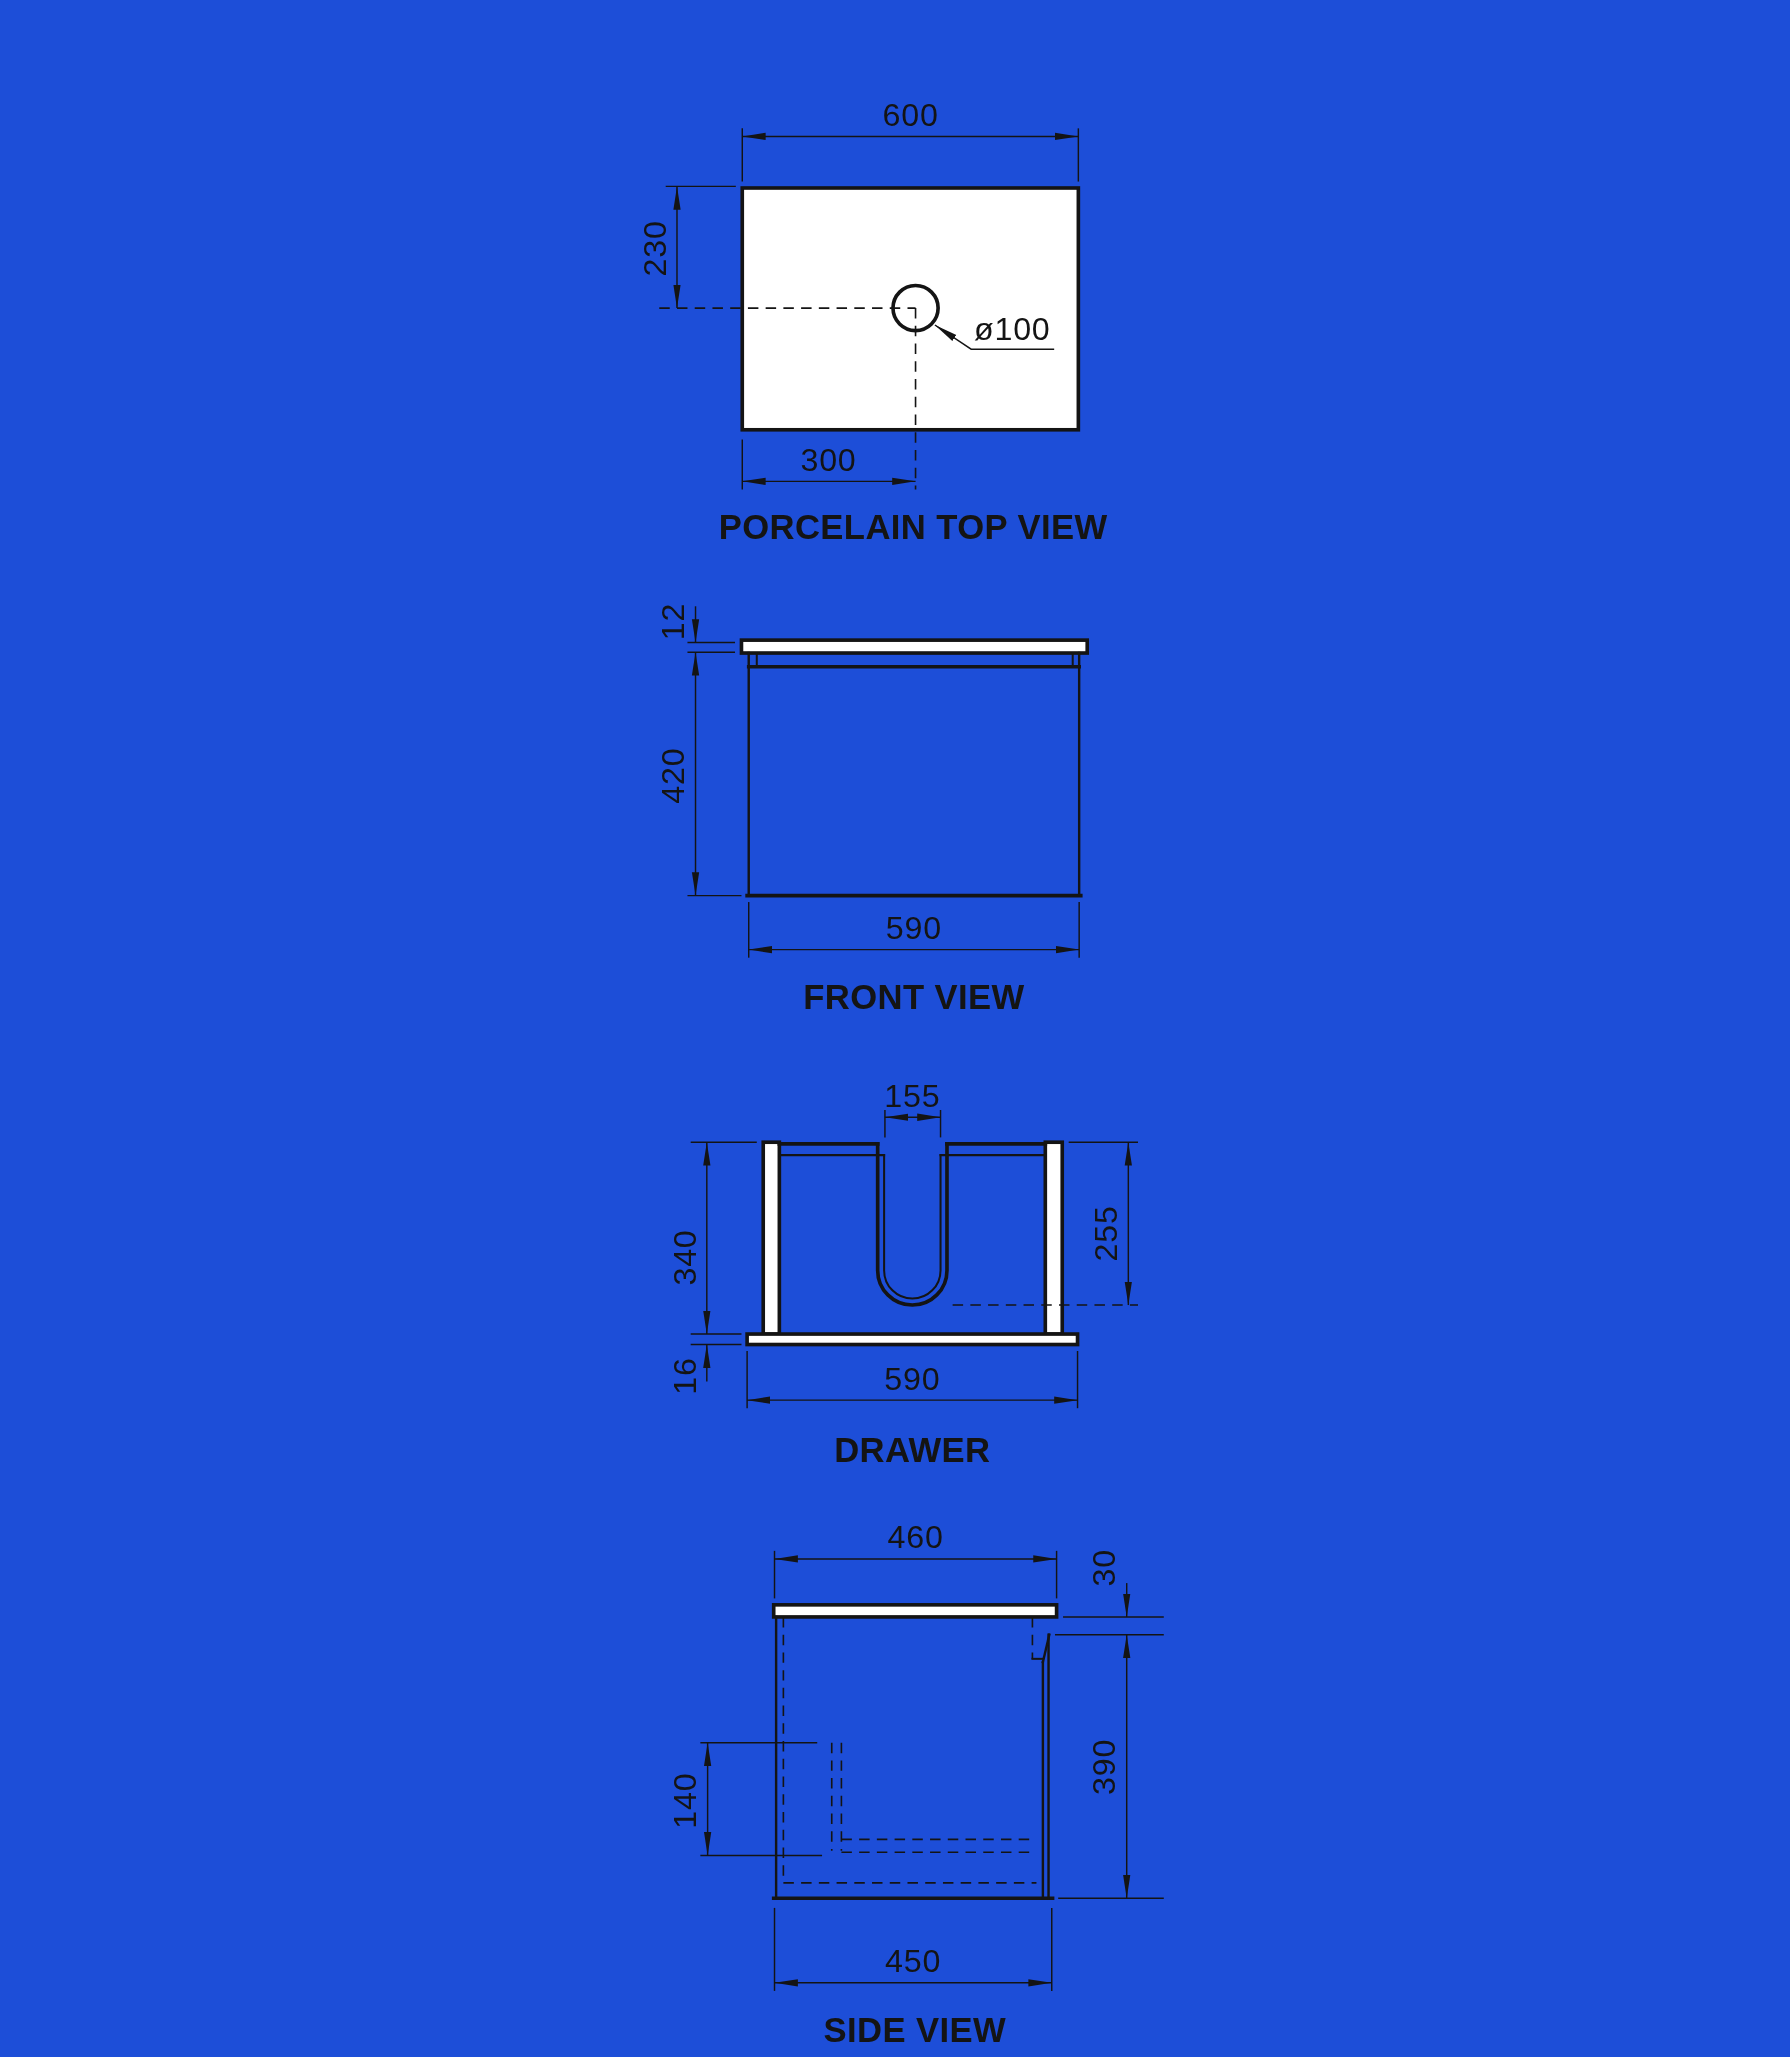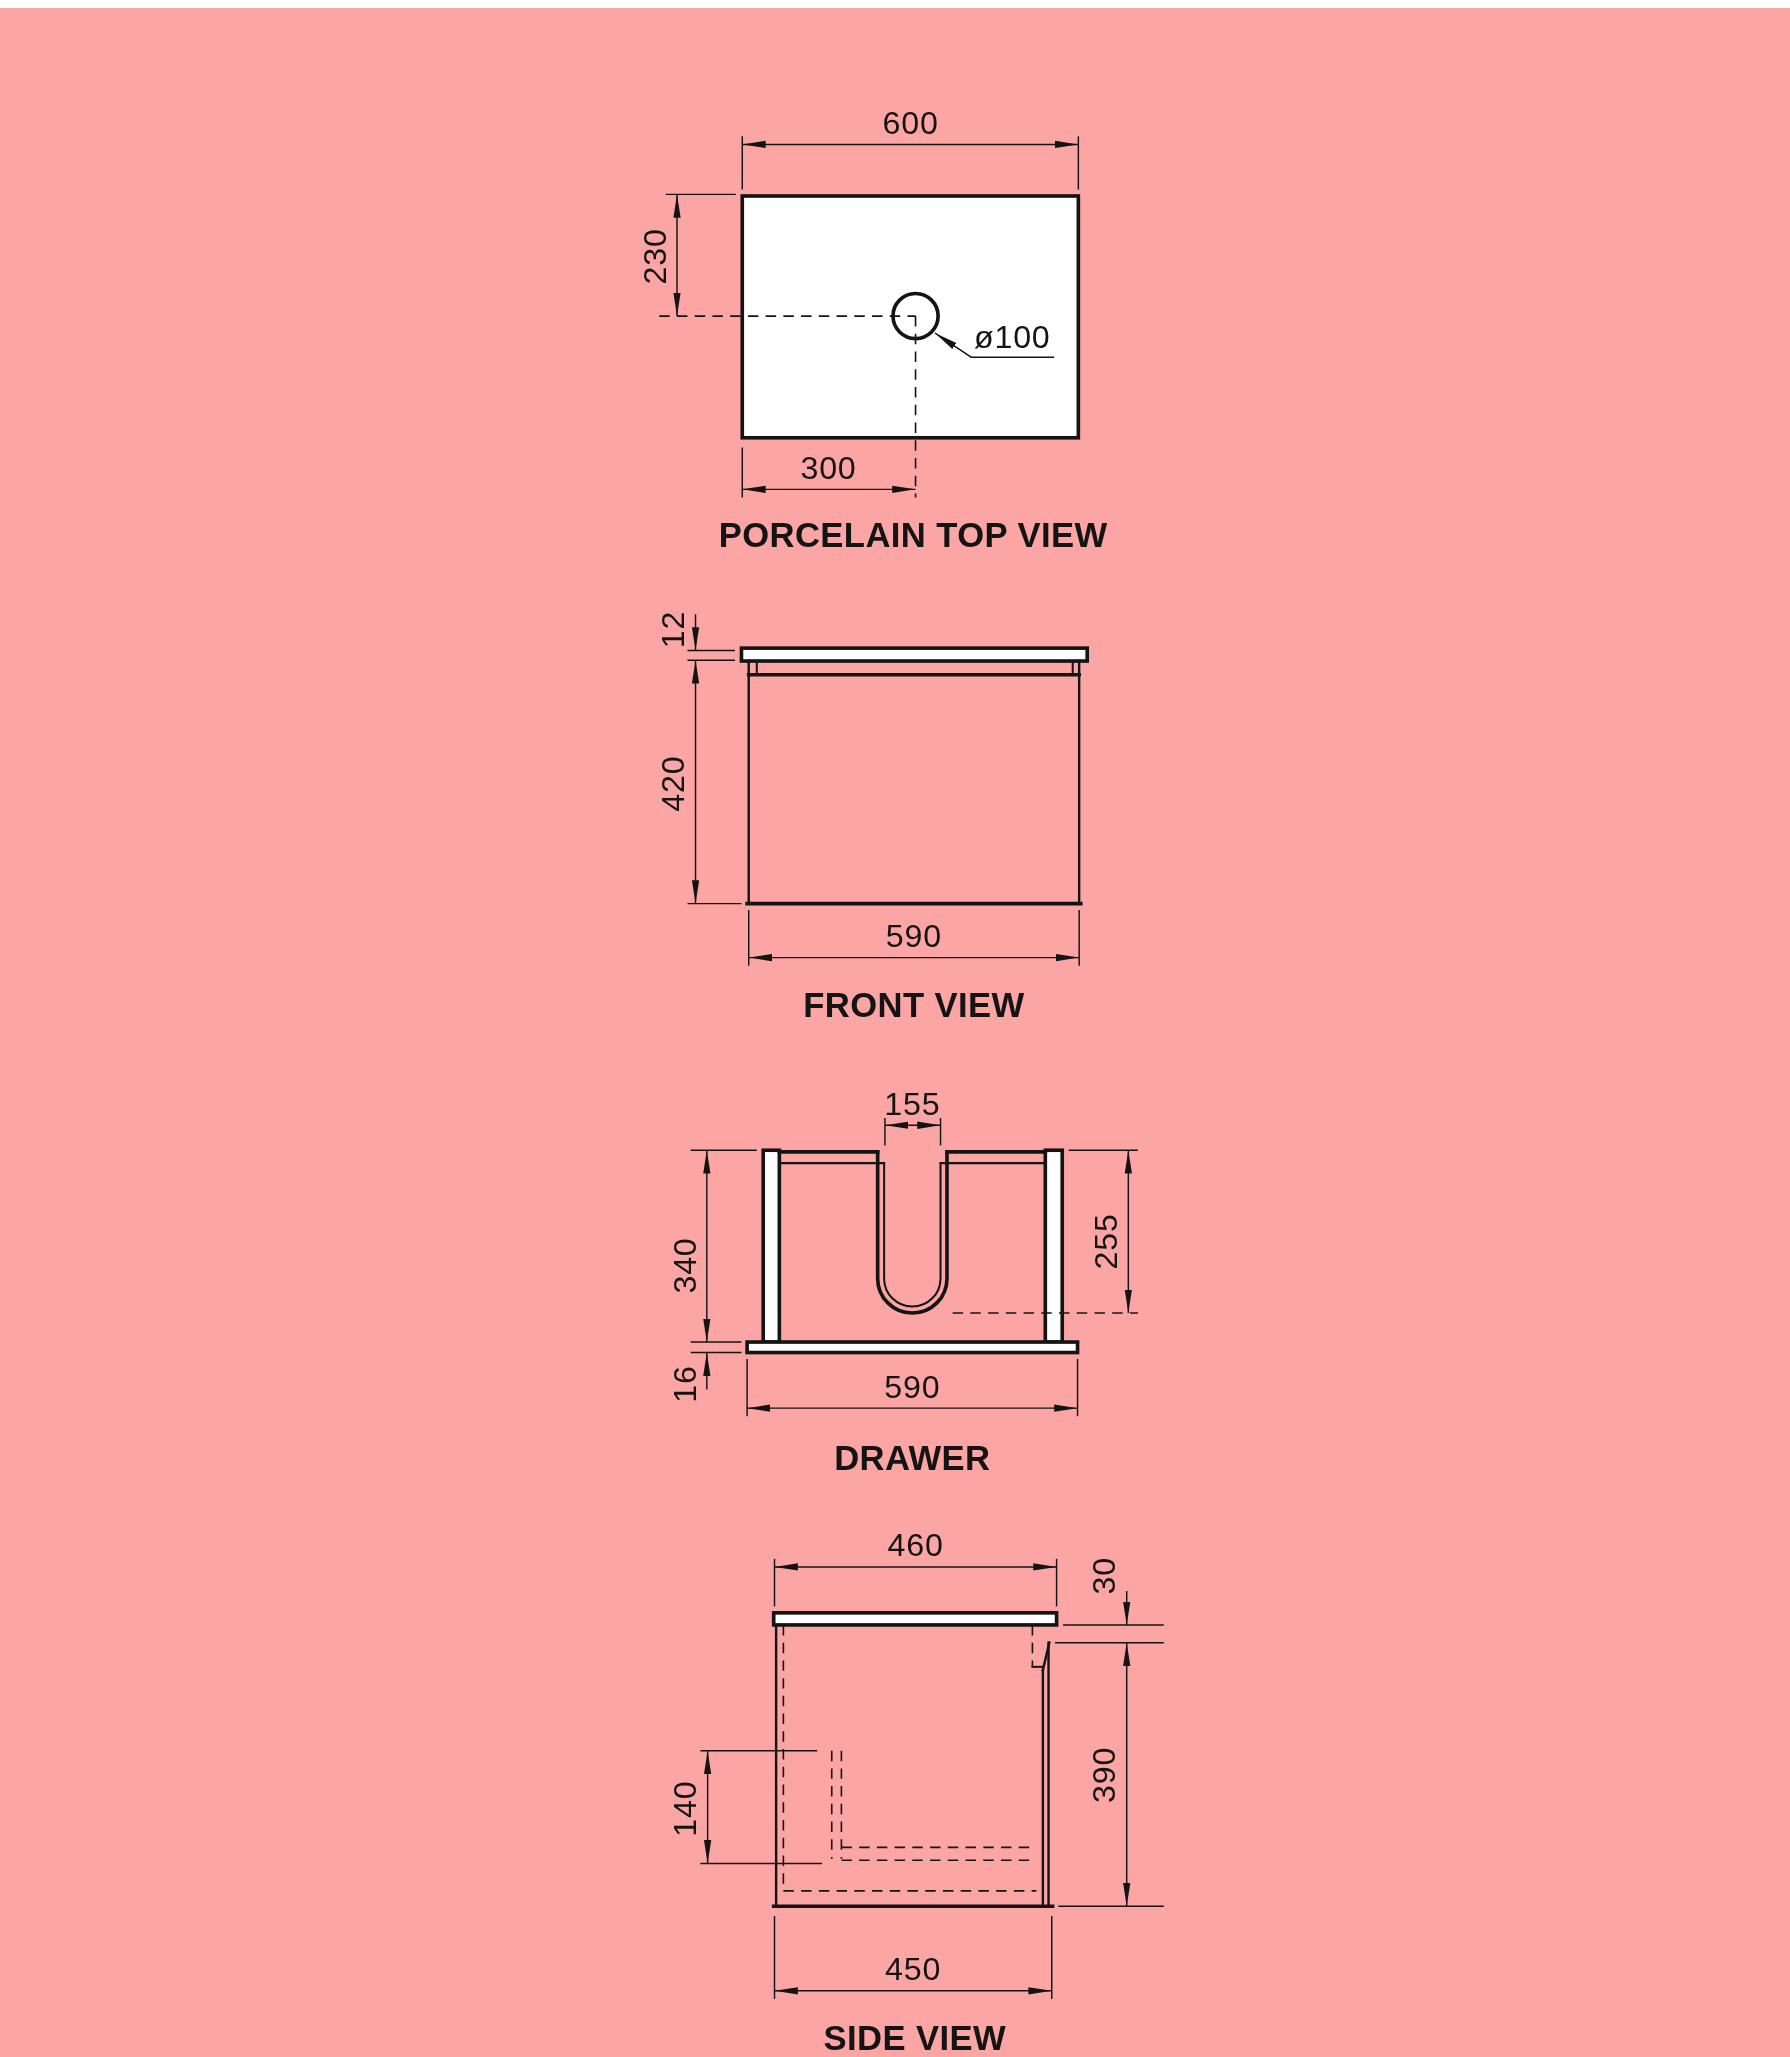--- a/index.html
+++ b/index.html
@@ -1,17 +1,17 @@
 <!DOCTYPE html>
 <html style="font-size:13px"><head>
 <meta charset="utf-8">
 <style>
   html,body{margin:0;padding:0;background:#ffffff;}
   body{width:1790px;height:2058px;position:relative;font-family:"Liberation Sans","DejaVu Sans",sans-serif;}
-  .sheet{position:absolute;inset:0;background:#fca5a5;margin-top:8px;}
+  .sheet{position:absolute;inset:0;background:#1d4ed8;}
   svg{position:absolute;left:0;top:0;}
   
   .ol{stroke:#141414;stroke-width:4.5;fill:none;stroke-linecap:square;stroke-linejoin:miter;}
   .olf{fill:#ffffff;}
   .m{stroke:#141414;stroke-width:3;fill:none;stroke-linecap:square;}
   .m2{stroke:#141414;stroke-width:2.5;fill:none;stroke-linecap:square;}
   .t{stroke:#141414;stroke-width:1.8;fill:none;stroke-linecap:butt;}
   .d{stroke:#141414;stroke-width:2;fill:none;stroke-dasharray:13 9;stroke-linecap:butt;}
   .dim{marker-start:url(#ah);marker-end:url(#ah);}
   .ae{marker-end:url(#ah);}

